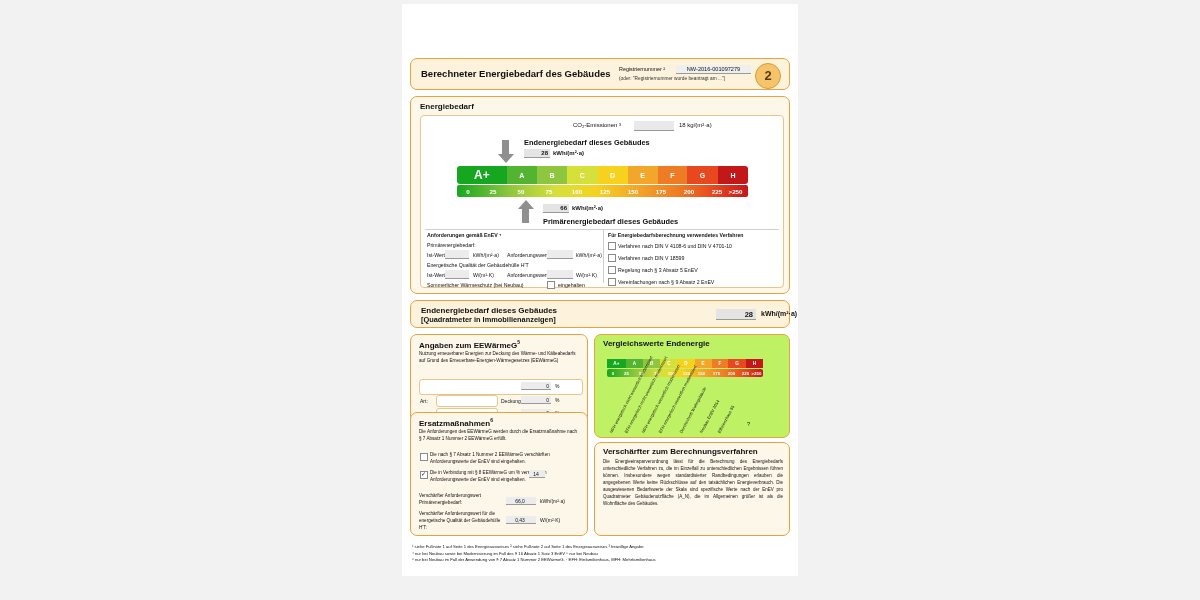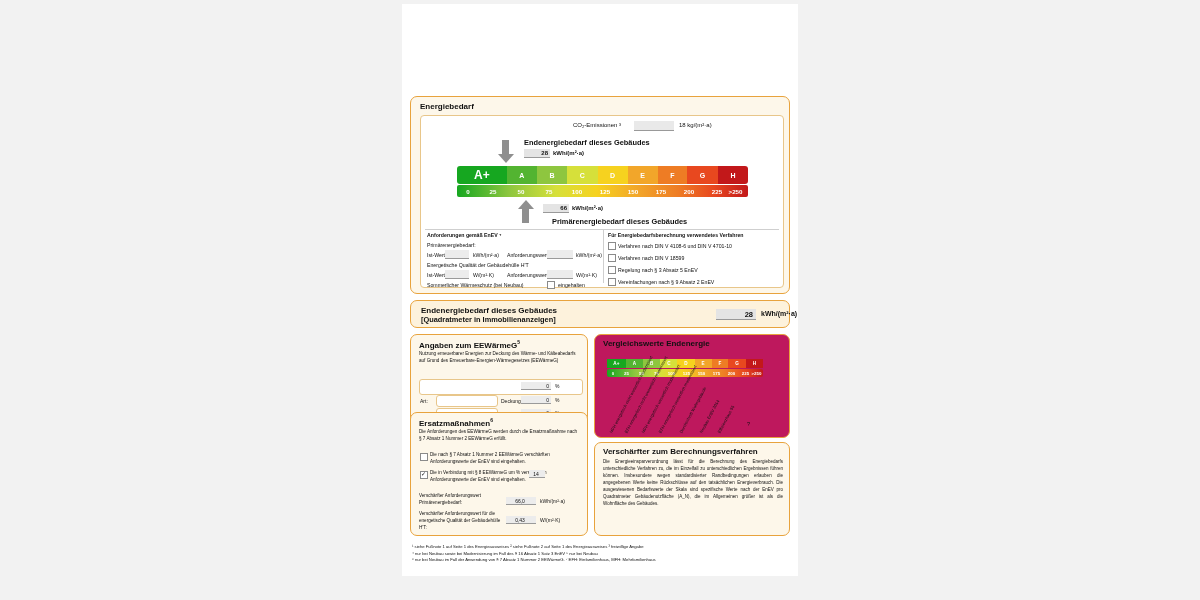--- a/index.html
+++ b/index.html
@@ -172,21 +172,21 @@
     border-radius: 2px;
   }
   .tick {
     position: absolute; top: 0; height: 12px;
     font-size: 6.2px; font-weight: bold; color: #fff;
     display: flex; align-items: center; justify-content: center;
   }
 
   .pe-title {
     position: absolute; left: 122px; top: 101px;
-    font-size: 7.4px; font-weight: bold; color: #111; margin-left: 9px;
+    font-size: 7.4px; font-weight: bold; color: #111;
   }
   .pe-val-box {
     position: absolute; left: 122px; top: 88px; width: 26px; height: 9px;
     background: #e4e4e4; border-bottom: 1px solid #999;
     font-size: 6px; font-weight: bold; text-align: right; line-height: 9px;
     padding-right: 2px; box-sizing: border-box; color: #111;
   }
   .pe-unit {
     position: absolute; left: 151px; top: 89px;
     font-size: 6px; font-weight: bold; color: #111;
@@ -253,21 +253,21 @@
   .eew-box {
     left: 8px; top: 330px; width: 178px; height: 104px;
     background: #fdf7ea;
   }
   .ersatz-box {
     left: 8px; top: 408px; width: 178px; height: 124px;
     background: #fdf7ea;
   }
   .vgl-box {
     left: 192px; top: 330px; width: 196px; height: 104px;
-    background: #be185d;
+    background: #bef264;
   }
   .erl-box {
     left: 192px; top: 438px; width: 196px; height: 94px;
     background: #fdf7ea;
   }
   .sec-title {
     position: absolute; left: 8px; top: 4px;
     font-size: 8px; font-weight: bold; color: #111;
   }
   .sec-title .sup { font-size: 5px; vertical-align: super; }
@@ -337,20 +337,27 @@
     font-size: 4.2px; line-height: 1.55; color: #111;
   }
 </style>
 </head>
 <body>
 
 <div id="page">
   <div class="sheet">
 
 
+    <div class="box header-strip">
+      <div class="header-title">Berechneter Energiebedarf des Gebäudes</div>
+      <div class="reg-label">Registriernummer ²</div>
+      <div class="reg-value">NW-2016-001097279</div>
+      <div class="reg-note">(oder: "Registriernummer wurde beantragt am ...")</div>
+      <div class="page-num">2</div>
+    </div>
 
     <div class="box eb-box">
       <div class="eb-title">Energiebedarf</div>
       <div class="eb-inner">
 
         <div class="co2-label">CO₂-Emissionen ³</div>
         <div class="co2-field"></div>
         <div class="co2-val">18  kg/(m²·a)</div>
 
         <div>

